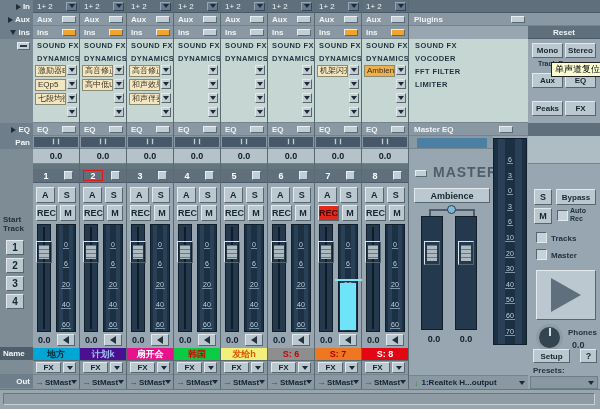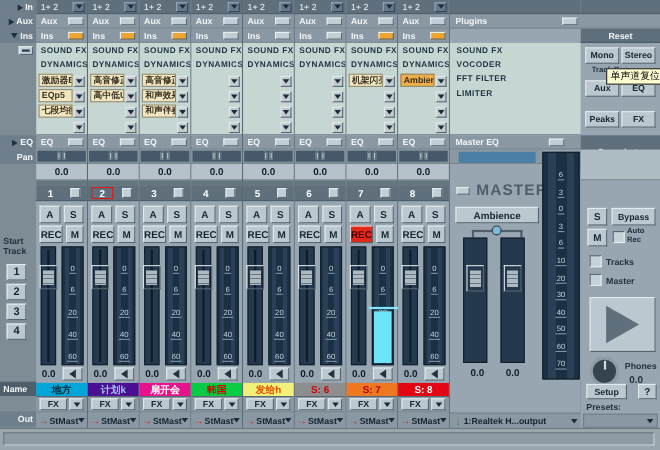--- a/index.html
+++ b/index.html
@@ -31,21 +31,21 @@
   .ch{width:47px;box-sizing:border-box;border-right:1px solid #5A6A72;display:flex;flex-direction:column;}
   .r{box-sizing:border-box;flex:none;}
   .c-in{height:13px;background:#5F707C;color:#EFF4F7;display:flex;align-items:center;padding:0 2px 0 4px;border-bottom:1px solid #4A5A66;}
   .c-in .lbl{flex:1;font-weight:normal;}
   .c-aux,.c-ins,.c-eq{height:13px;background:#8A98A4;color:#F0F4F6;display:flex;align-items:center;
         padding:0 3px 0 4px;border-bottom:1px solid #76848E;font-weight:bold;}
   .c-aux .sp,.c-ins .sp,.c-eq .sp{flex:1;}
   .rowbtn{width:14px;height:7px;}
   .c-fx{height:84px;background:#C6D7D3;border-bottom:1px solid #76848E;overflow:hidden;}
   .fxlab{height:13px;line-height:13px;padding-left:4px;font-weight:bold;color:#1E3240;font-size:7.5px;letter-spacing:.4px;}
-  .slotrow{height:14px;display:flex;align-items:flex-end;padding:0 2px;box-sizing:border-box;font-weight:bold;}
+  .slotrow{height:14px;display:flex;align-items:flex-start;padding:0 2px;box-sizing:border-box;}
   .slotfill{flex:1;background:#F2E7C1;border:1px solid #8A8A72;height:12px;line-height:10px;
             box-sizing:border-box;padding-left:2px;color:#3A3020;overflow:hidden;white-space:nowrap;margin-right:1px;}
   .slotdd{width:10px;height:10px;background:#C4CCD0;border:1px solid;border-color:#E2EAEE #56666F #56666F #E2EAEE;
           display:flex;align-items:center;justify-content:center;box-sizing:border-box;margin-left:auto;}
   .c-pan{height:13px;background:#8A98A4;border-bottom:1px solid #76848E;position:relative;}
   .pantrack{position:absolute;left:1px;right:1px;top:1px;bottom:1px;background:#47586A;}
   .panhandle{position:absolute;left:50%;top:2px;transform:translateX(-50%);display:flex;gap:2px;}
   .panbar{width:3px;height:7px;background:#C2CED6;border:1px solid #5A6A74;box-sizing:border-box;}
   .c-pval{height:15px;background:#B5C2CA;border-bottom:1px solid #76848E;display:flex;align-items:center;
           justify-content:center;color:#101E28;font-size:9px;font-weight:bold;}

